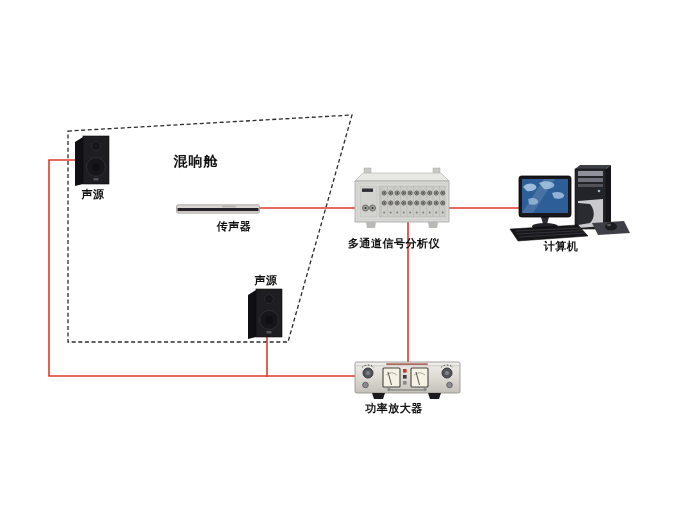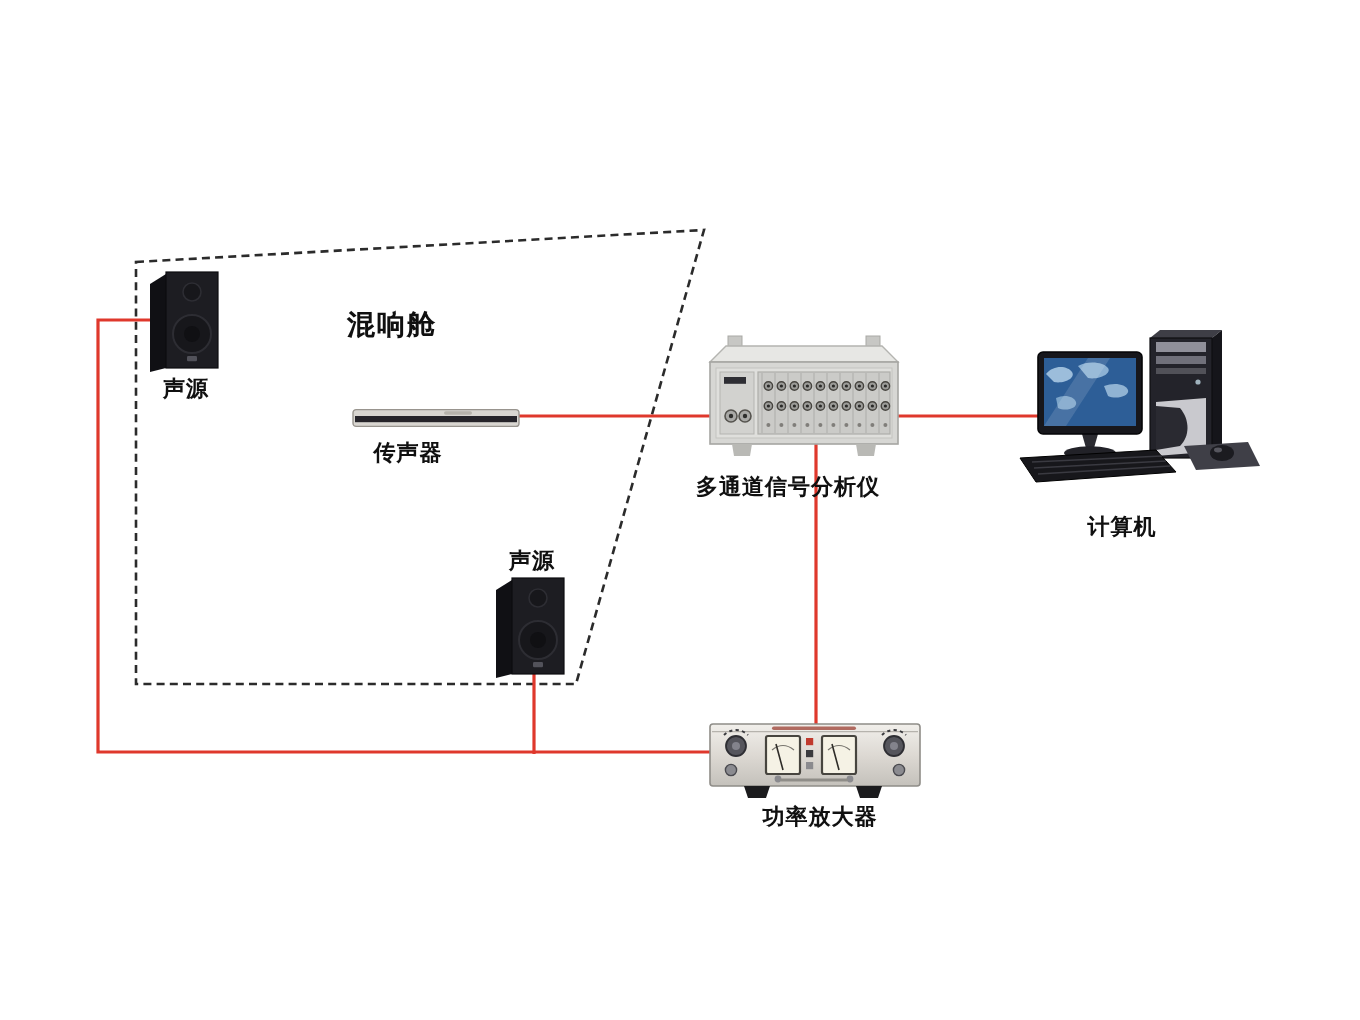--- a/index.html
+++ b/index.html
@@ -1,18 +1,18 @@
 <!DOCTYPE html>
 <html><head>
 <meta charset="utf-8">
 <style>
   html,body{margin:0;padding:0;background:#ffffff;}
   .stage{
     position:relative;width:680px;height:510px;background:#ffffff;overflow:hidden;
-    font-family:Liberation Sans, sans-serif;
+    font-family:Liberation Mono, monospace;
   }
   .layer{position:absolute;left:0;top:0;}
   .device{position:absolute;}
   .lbl{
     position:absolute;font-weight:bold;font-size:11px;color:#101010;
     text-align:center;line-height:1.2;letter-spacing:0.5px;white-space:nowrap;
   }
   .lbl-chamber{font-size:14px;letter-spacing:1px;}
 </style>
 </head>
@@ -172,21 +172,21 @@
       <polygon points="76,37 89,37 87,43 78,43" fill="#1b1b1d"></polygon>
     </svg>
   </div>
 
   <div class="lbl lbl-chamber" style="left:164px;top:154px;width:64px;">混响舱</div>
 
   <div class="lbl" style="left:71px;top:189px;width:44px;">声源</div>
 
   <div class="lbl" style="left:244px;top:275px;width:44px;">声源</div>
 
-  <div class="lbl" style="left:178px;top:221px;width:52px;">传声器</div>
+  <div class="lbl" style="left:208px;top:221px;width:52px;">传声器</div>
 
   <div class="lbl" style="left:342px;top:238px;width:104px;">多通道信号分析仪</div>
 
-  <div class="lbl" style="left:528px;top:258px;width:66px;">计算机</div>
+  <div class="lbl" style="left:528px;top:241px;width:66px;">计算机</div>
 
-  <div class="lbl" style="left:370px;top:403px;width:80px;">功率放大器</div>
+  <div class="lbl" style="left:354px;top:403px;width:80px;">功率放大器</div>
 
 </div>
 
 </body></html>

